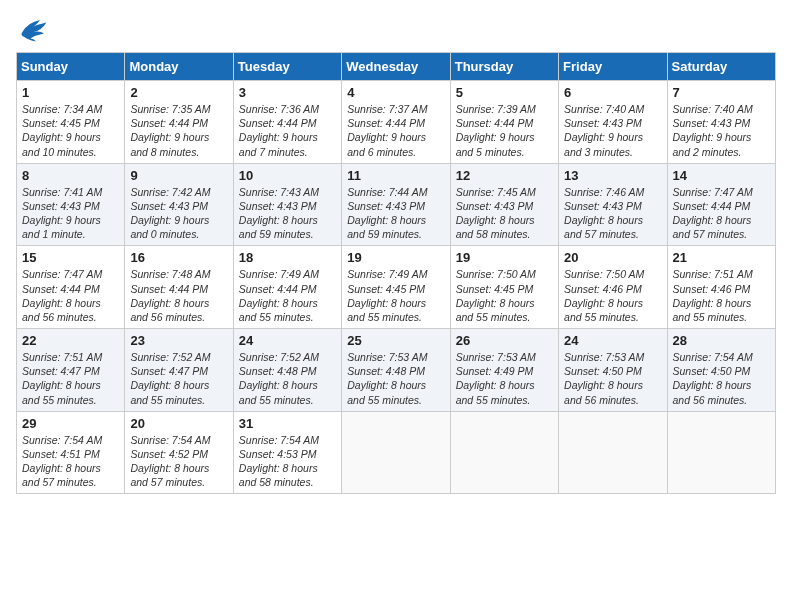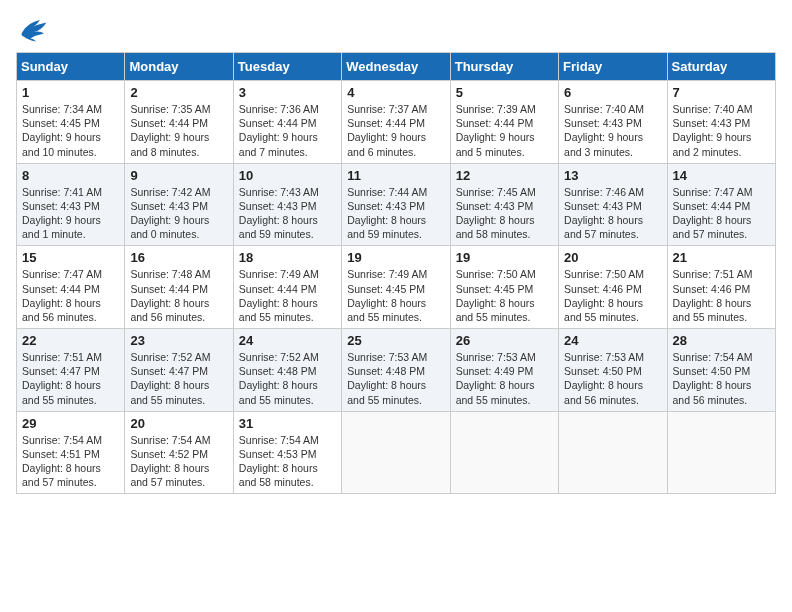--- a/index.html
+++ b/index.html
@@ -75,20 +75,21 @@
       font-weight: bold;
       font-size: 13px;
       color: #222;
       display: block;
       margin-bottom: 2px;
     }
     .day-detail {
       font-size: 10.5px;
       color: #333;
       line-height: 1.35;
+      font-style: italic;
     }
     .empty-cell {
       background: #f9f9f9 !important;
     }
   </style>
 </head>
 <body>
 
 <div class="header">
   <div class="logo">

